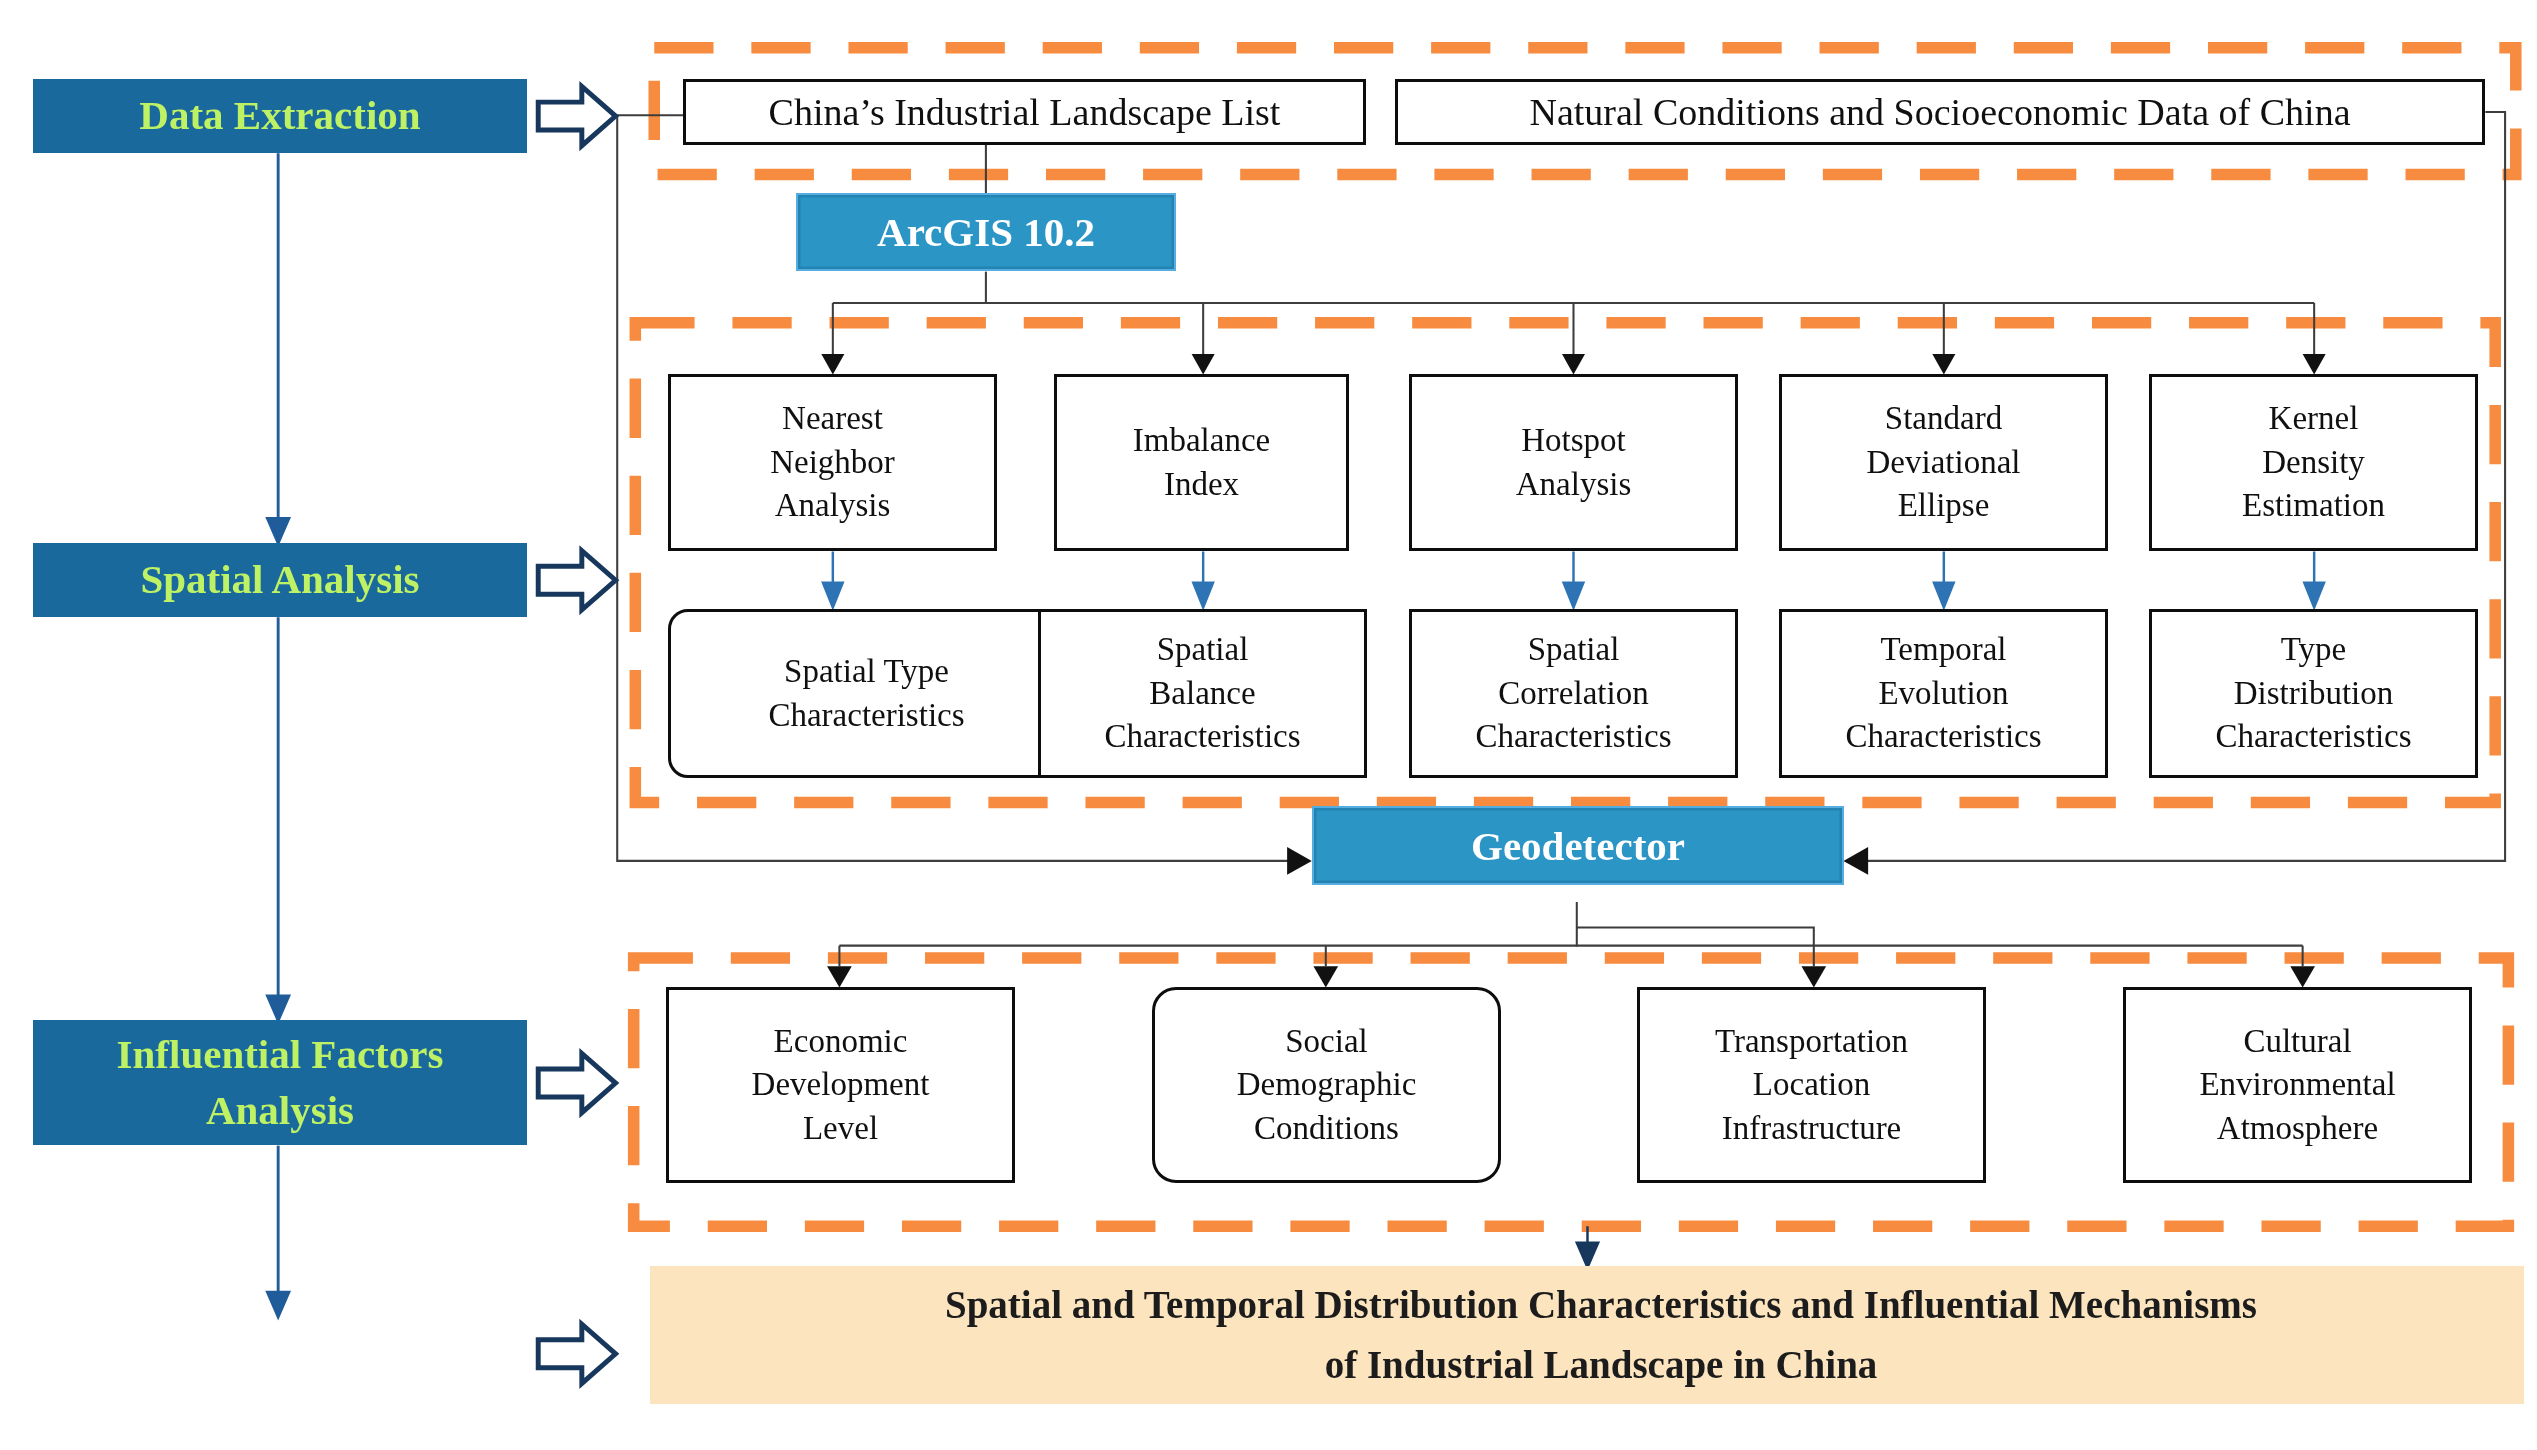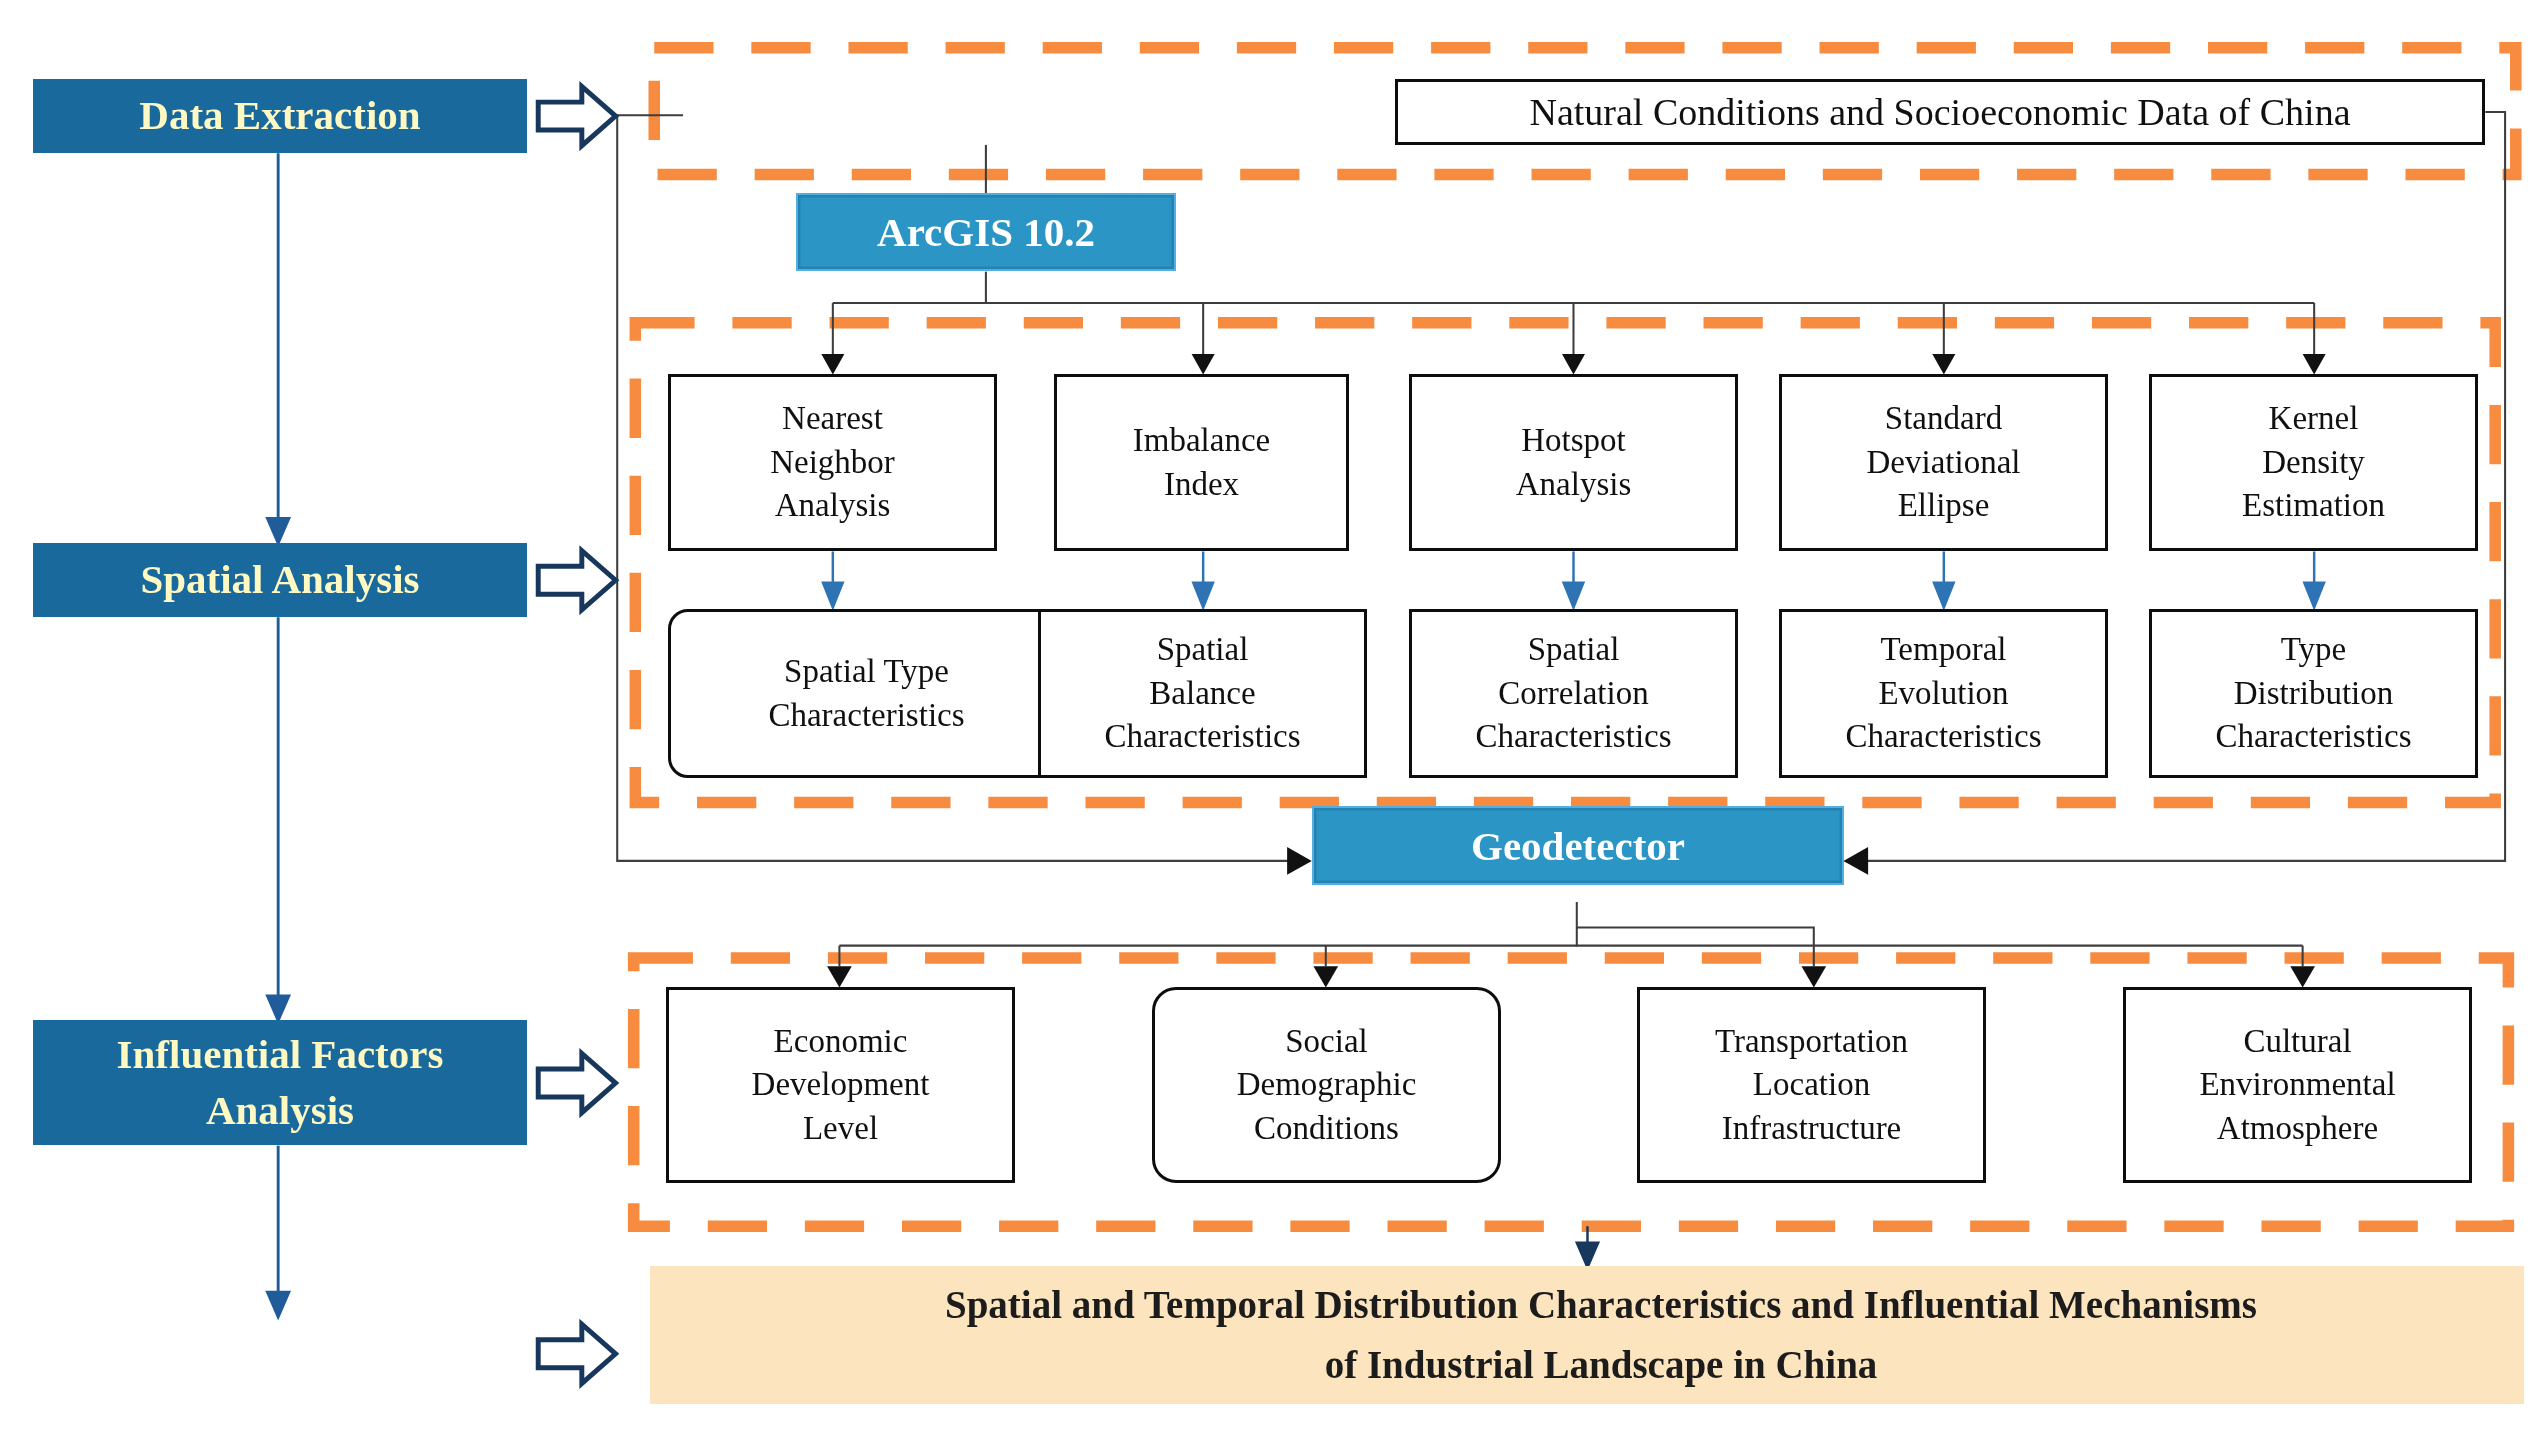--- a/index.html
+++ b/index.html
@@ -1,21 +1,21 @@
 <!DOCTYPE html>
 <html style="font-size:13px"><head>
 <meta charset="utf-8">
 <style>
   html,body{margin:0;padding:0;background:#ffffff;}
   #canvas{position:relative;width:2538px;height:1451px;background:#ffffff;overflow:hidden;
           font-family:"Liberation Serif", serif;}
   #wires{position:absolute;left:0;top:0;width:2538px;height:1451px;}
   .box{position:absolute;display:flex;align-items:center;justify-content:center;
        text-align:center;box-sizing:border-box;white-space:pre-line;}
-  .stage{background:#1A699C;color:#fef9c3;font-weight:bold;font-size:41px;line-height:1.35;}
+  .stage{background:#1A699C;color:#bef264;font-weight:bold;font-size:41px;line-height:1.35;}
   .tool{background:#2B95C5;color:#ffffff;font-weight:bold;font-size:41px;
         border:2.5px solid #55ade0;box-shadow:inset 0 0 0 2.5px #2384b4;}
   .plain{background:#ffffff;border:3.3px solid #0d0d0d;color:#101010;}
   .datasrc{font-size:38px;}
   .node{font-size:33px;line-height:1.32;}
   .result{background:#FBE4BE;color:#1c1c1c;font-weight:bold;font-size:39px;line-height:1.55;
           flex-direction:column;}
 </style>
 </head>
 <body>
@@ -99,20 +99,21 @@
       <polygon points="654,1299 707,1299 707,1280 748,1316 707,1352 707,1333 654,1333"></polygon>
       <polygon points="654,1628 707,1628 707,1609 748,1645 707,1681 707,1662 654,1662"></polygon>
     </g>
   </svg>
 
   <div class="box stage" style="left:33px;top:79px;width:494px;height:74px;">Data Extraction</div>
   <div class="box stage" style="left:33px;top:543px;width:494px;height:74px;">Spatial Analysis</div>
   <div class="box stage" style="left:33px;top:1020px;width:494px;height:125px;">Influential Factors
 Analysis</div>
 
+  <div class="box plain datasrc" style="left:683px;top:79px;width:683px;height:66px;">China’s Industrial Landscape List</div>
   <div class="box plain datasrc" style="left:1395px;top:79px;width:1090px;height:66px;">Natural Conditions and Socioeconomic Data of China</div>
 
   <div class="box tool" style="left:796px;top:193px;width:380px;height:78px;">ArcGIS 10.2</div>
   <div class="box tool" style="left:1312px;top:806px;width:532px;height:79px;">Geodetector</div>
 
   <div class="box plain node" style="left:668px;top:374px;width:329px;height:177px;">Nearest
 Neighbor
 Analysis</div>
   <div class="box plain node" style="left:1038px;top:374px;width:295px;height:177px;margin-left:16px;">Imbalance
 Index</div>

